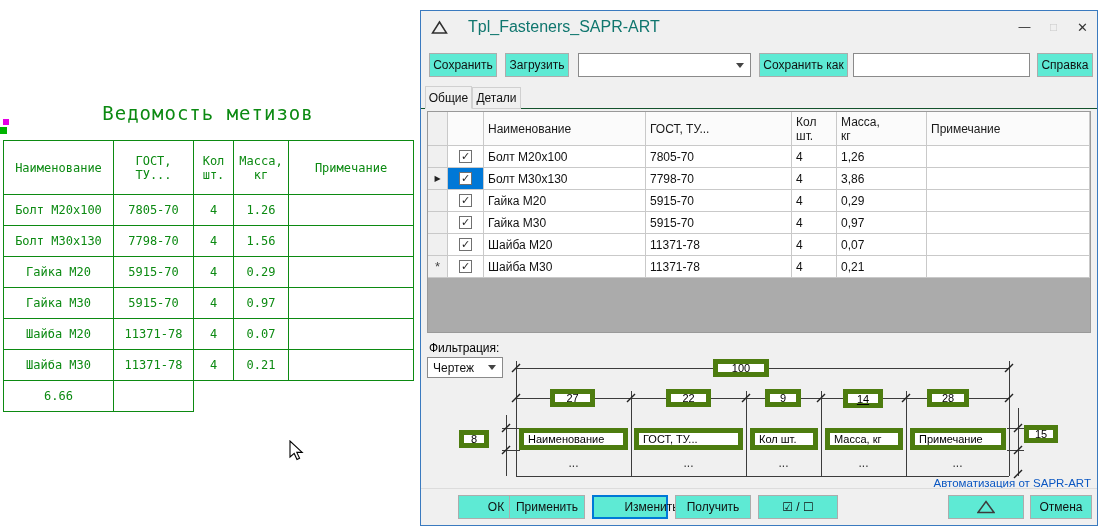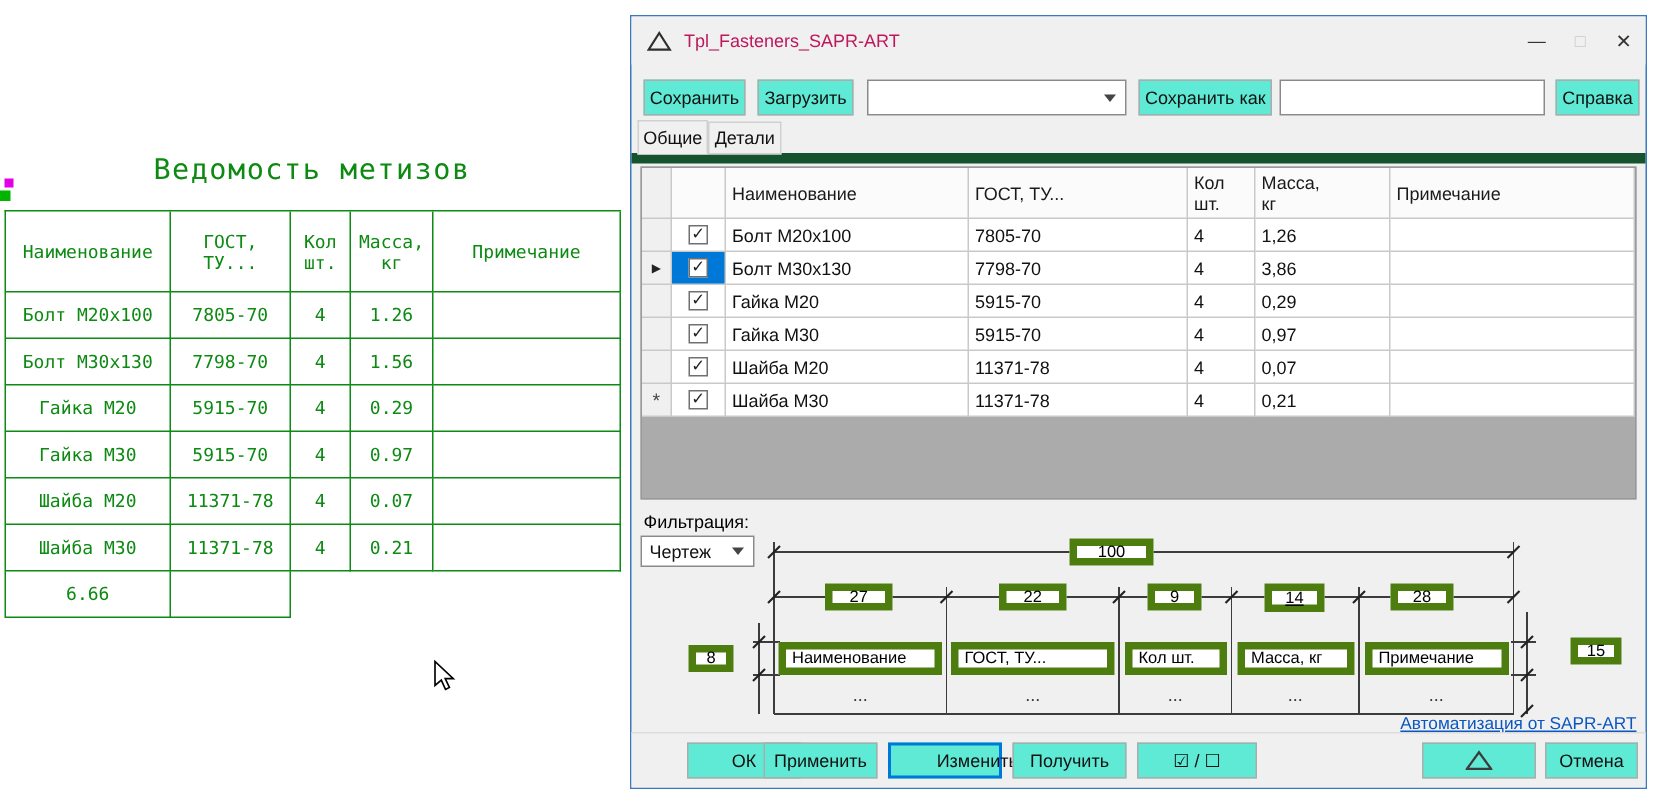--- a/index.html
+++ b/index.html
@@ -21,37 +21,37 @@
   .cad-h{height:54px}.cad-d{height:31px}
   .cad-total{grid-column:1/4;justify-content:flex-end;padding-right:8px;}
   .pre{white-space:pre-line;}
   .cursor-svg{position:absolute;left:288px;top:440px;}
 
   
   .dialog{position:absolute;left:420px;top:10px;width:678px;height:516px;
     background:#f0f0f0;border:1px solid #3a7abf;font-size:12px;color:#111;}
   .titlebar{position:absolute;left:0;top:0;width:100%;height:32px;display:flex;align-items:center;background:#f0f0f0;}
   .logo{margin-left:10px;display:flex;}
-  .tb-title{margin-left:8px;font-size:12px;color:#be185d;}
+  .tb-title{margin-left:20px;font-size:16px;color:#0f766e;}
   .win-controls{margin-left:auto;display:flex;height:100%;}
   .wc{width:29px;display:flex;align-items:center;justify-content:center;font-size:12px;color:#333;cursor:default;}
   .wc.disabled{color:#c9c9c9;}
 
   .btn{position:absolute;height:24px;background:#5eead4;border:1px solid #acacac;
     display:flex;align-items:center;justify-content:center;font-size:12px;color:#111;cursor:default;}
   .btn.default{border:2px solid var(--accent);padding-left:43px;}
   .tb-top{top:42px;}
   .inputbox{position:absolute;height:24px;background:#fff;border:1px solid #8a8a8a;
     font:12px "Liberation Sans",sans-serif;padding-left:5px;display:flex;align-items:center;}
   .combo .arrow{margin-left:auto;margin-right:6px;width:0;height:0;
     border-left:4px solid transparent;border-right:4px solid transparent;border-top:5px solid #444;}
   input.rawinput{position:absolute;height:24px;background:#fff;border:1px solid #8a8a8a;
     font:12px "Liberation Sans",sans-serif;padding-left:5px;}
 
-  .tabstrip{position:absolute;left:0;top:76px;width:100%;height:22px;border-bottom:7px solid #14532d;}
+  .tabstrip{position:absolute;left:0;top:76px;width:100%;height:22px;border-bottom:1px solid #14532d;}
   .tab{position:absolute;bottom:-1px;height:22px;display:flex;align-items:center;justify-content:center;
     font-size:12px;border:1px solid #d0d0d0;background:#f0f0f0;}
   .tab.selected{height:23px;border-bottom:1px solid #f0f0f0;}
 
   
   .grid{position:absolute;left:6px;top:100px;width:664px;height:222px;border:1px solid #999;
     background:#ababab;font-size:12px;overflow:hidden;}
   .g-head{display:flex;height:34px;background:#fbfbfb;}
   .gh{border-right:1px solid #c9c9c9;border-bottom:1px solid #c9c9c9;display:flex;align-items:center;
     padding-left:4px;color:#1a1a1a;line-height:14px;}
@@ -326,21 +326,21 @@
       <div class="dbox dlabel" style="left:379px;top:75px;width:78px;height:22px;">Масса, кг</div>
       <div class="dbox dlabel" style="left:464px;top:75px;width:96px;height:22px;">Примечание</div>
 
       <div class="ddots" style="left:70px;top:103px;width:115px;">...</div>
       <div class="ddots" style="left:185px;top:103px;width:115px;">...</div>
       <div class="ddots" style="left:300px;top:103px;width:75px;">...</div>
       <div class="ddots" style="left:375px;top:103px;width:85px;">...</div>
       <div class="ddots" style="left:460px;top:103px;width:103px;">...</div>
 
       <div class="dbox" style="left:13px;top:77px;width:30px;height:18px;">8</div>
-      <div class="dbox" style="left:578px;top:72px;width:34px;height:18px;margin-left:23px;">15</div>
+      <div class="dbox" style="left:578px;top:72px;width:34px;height:18px;">15</div>
     </div>
 
     <div class="link">Автоматизация от SAPR-ART</div>
 
     <div class="bottombar">
       <div class="btn" style="left:5px;width:76px;margin-left:32px;">ОК</div>
       <div class="btn" style="left:88px;width:76px;">Применить</div>
       <div class="btn default" style="left:171px;width:76px;">Изменить</div>
       <div class="btn" style="left:254px;width:76px;">Получить</div>
       <div class="btn" style="left:337px;width:80px;">☑ / ☐</div>

